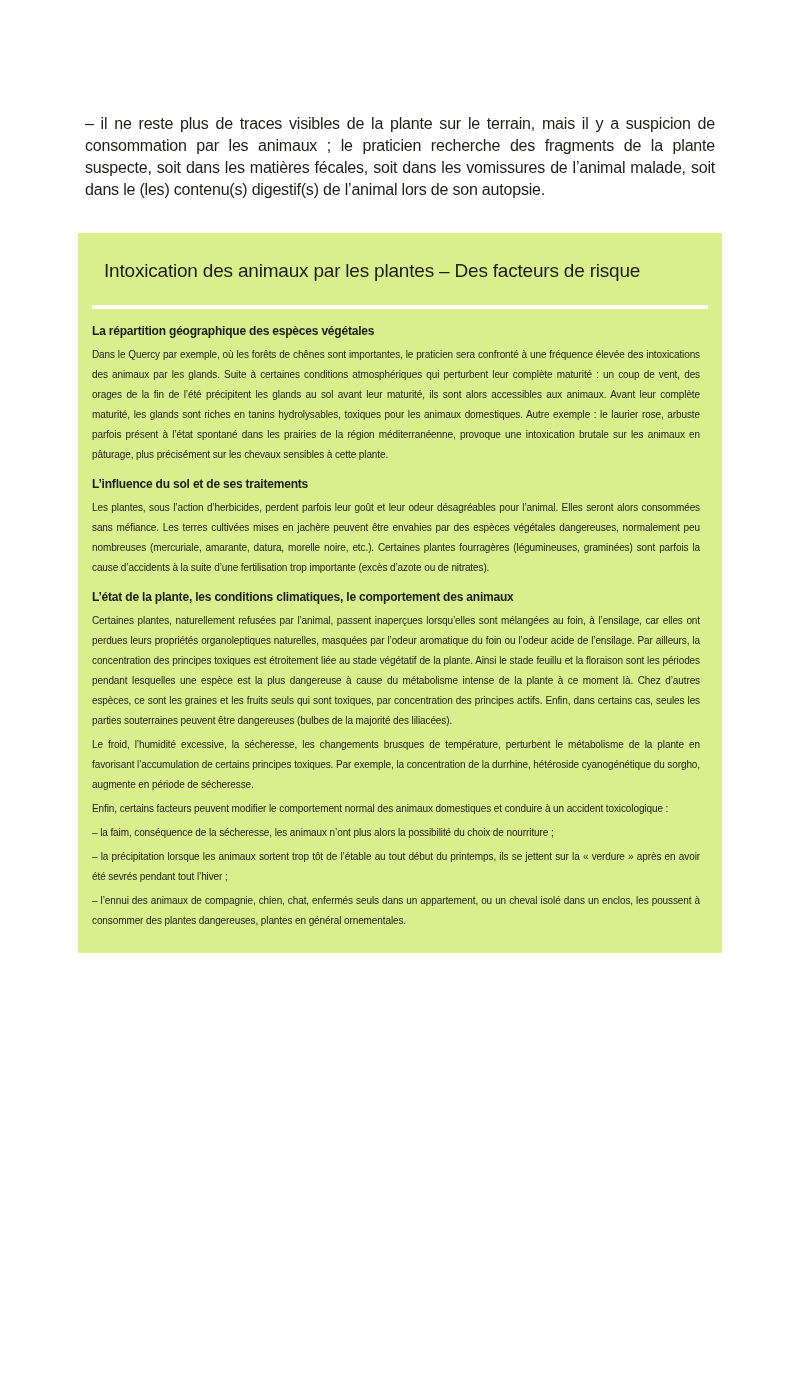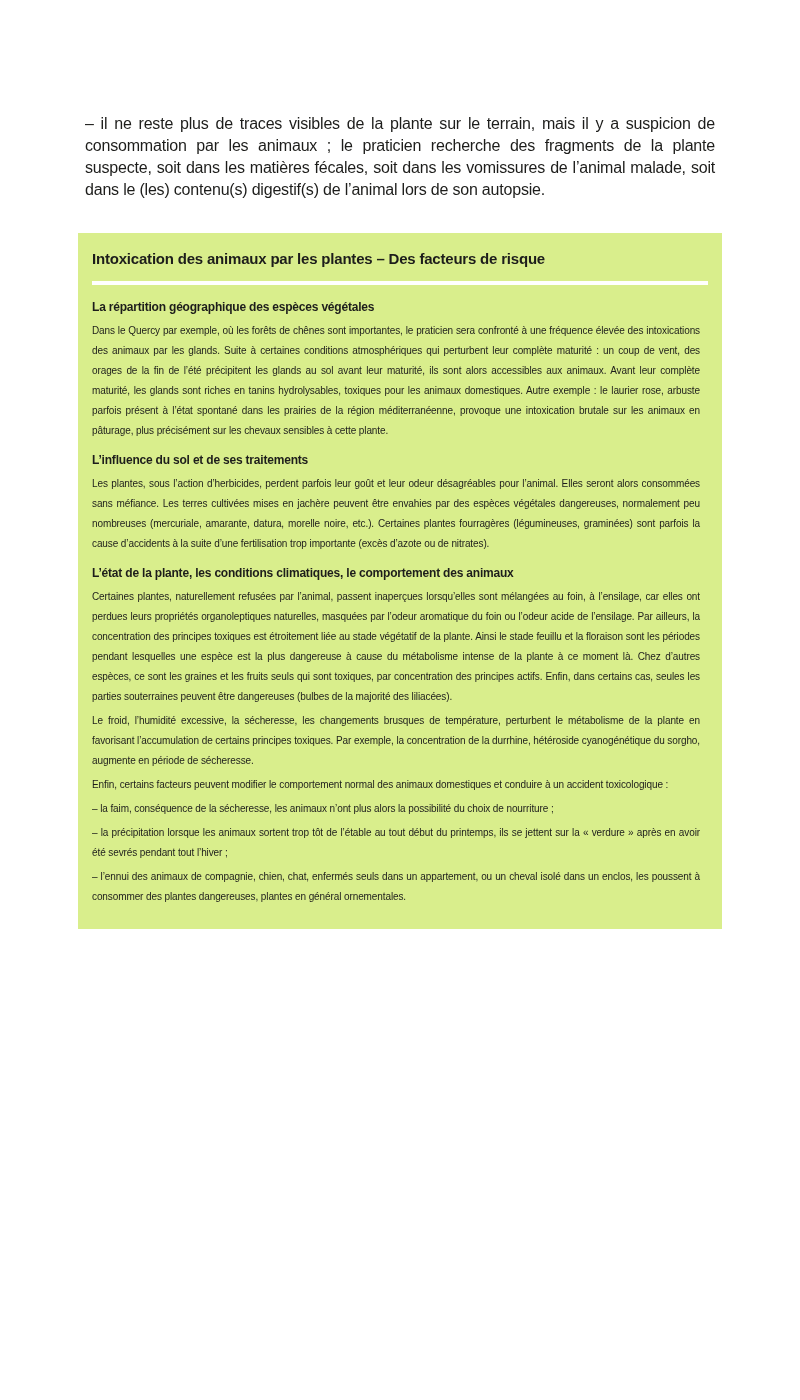--- a/index.html
+++ b/index.html
@@ -28,25 +28,25 @@
   .box {
     position: absolute;
     top: 233px;
     left: 78px;
     width: 644px;
     box-sizing: border-box;
     background: var(--box-bg, #d9ee8c);
     padding: 12px 14px 18px 14px;
   }
   .box h1 {
-    margin: 0;
+    margin: 12px;
     padding: 2px 0 10px 0;
-    font-size: 15px;
+    font-size: 19px;
     line-height: 24px;
-    font-weight: bold;
+    font-weight: normal;
     letter-spacing: -0.2px;
   }
   .divider {
     height: 4px;
     background: #ffffff;
     margin: 0 0 12px 0;
   }
   .box h2 {
     margin: 9px 0 4px 0;
     font-size: 12px;

